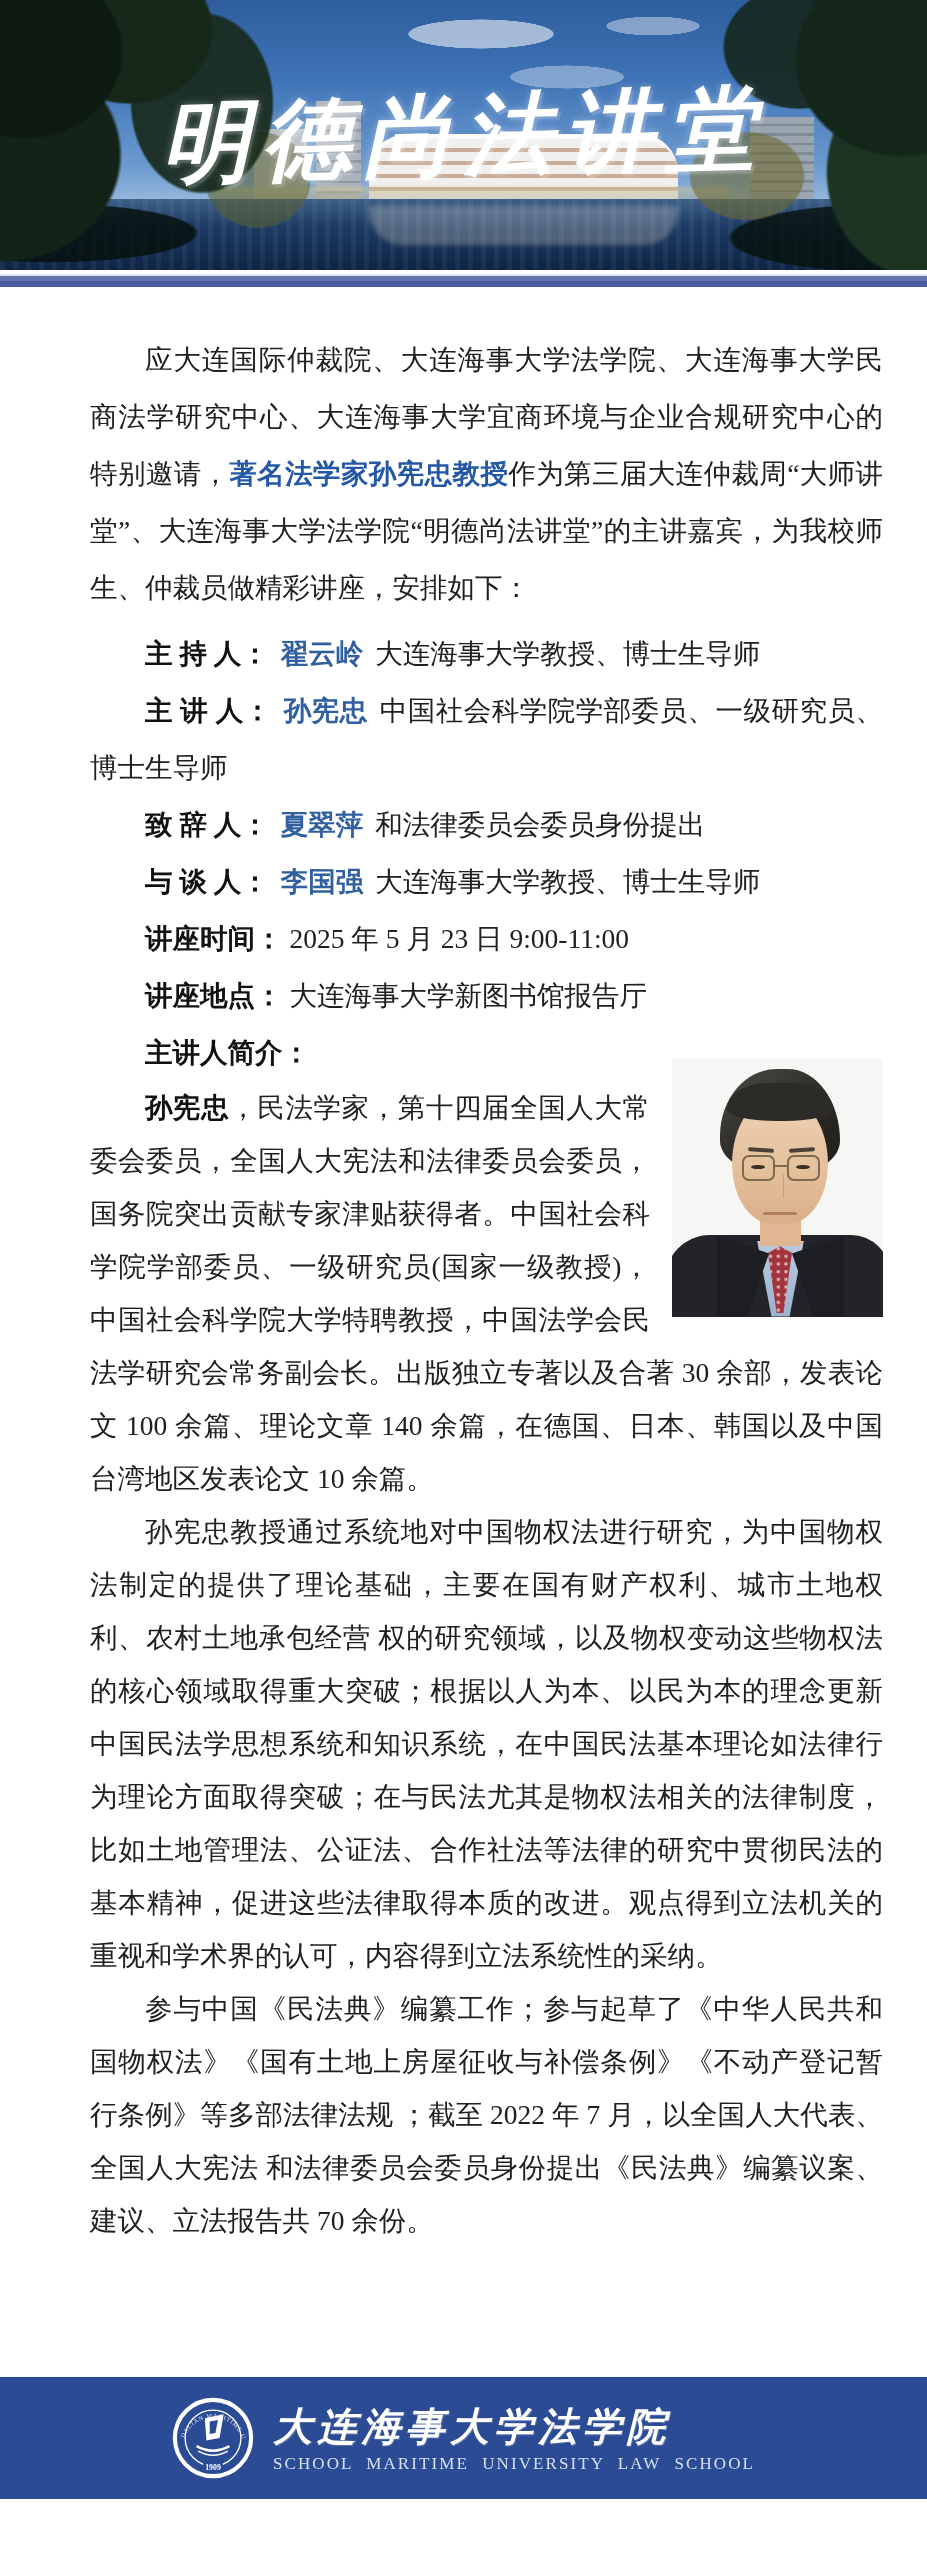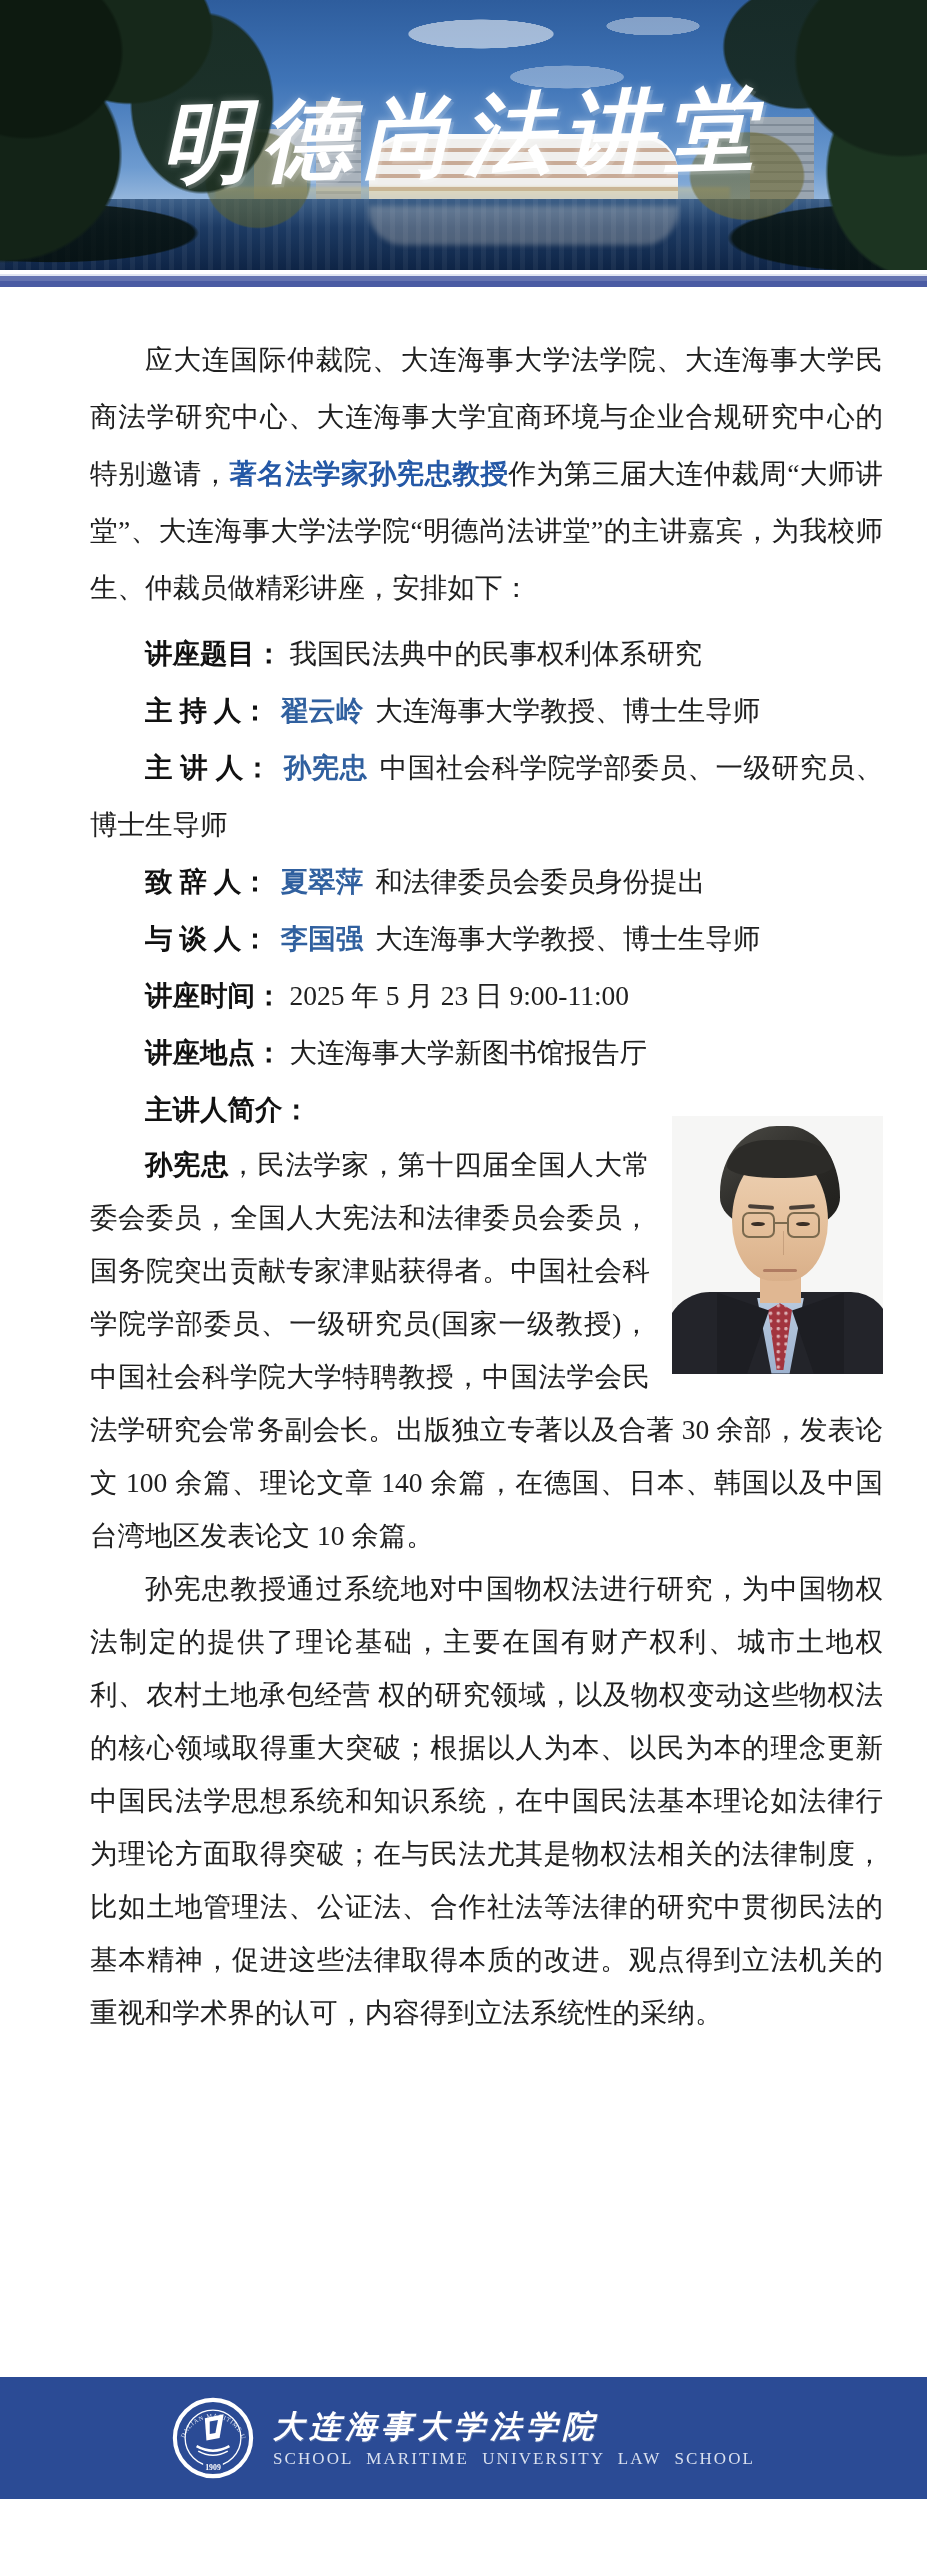--- a/index.html
+++ b/index.html
@@ -105,21 +105,21 @@
   .p-eye.l { left:79px; } .p-eye.r { left:124px; }
   .p-nose { position:absolute; top:115px; left:105px; width:6.9px; height:24px;
     border-right:1.7px solid rgba(160,120,90,.4); }
   .p-mouth { position:absolute; top:153px; left:91px; width:34px; height:3.4px; background:#b07c62; border-radius:1.7px; }
 
   
   .footer { position:absolute; left:0; top:2377px; width:927px; height:122px; background:#2b4b95;
     display:flex; align-items:center; justify-content:center; gap:19px; }
   .emblem { width:82px; height:82px; flex:0 0 auto; }
   .footer-names { display:flex; flex-direction:column; }
-  .footer-cn { color:#ffffff; font-size:31px; font-weight:bold; letter-spacing:5.2px;
+  .footer-cn { color:#ffffff; font-size:39px; font-weight:bold; letter-spacing:5.2px;
     font-family:"DejaVu Serif",serif; font-style:italic; line-height:1.25;
     text-shadow:0.9px 0.9px 0 rgba(255,255,255,.2); }
   .footer-en { color:#d9e0ef; font-size:17px; letter-spacing:2.1px; word-spacing:6.9px;
     font-family:"Liberation Serif",serif; margin-top:3.4px; }
 </style>
 </head>
 <body>
 
 <div class="page">
 
@@ -141,21 +141,20 @@
     <h1 class="banner-title">明德尚法讲堂</h1>
   </header>
 
   <div class="divider"></div>
 
   <main class="content">
 
     <p class="intro"><span>应大连国际仲裁院、大连海事大学法学院、大连海事大学民商法学研究中心、大连海事大学宜商环境与企业合规研究中心的特别邀请，</span><span class="hl">著名法学家孙宪忠教授</span><span>作为第三届大连仲裁周“大师讲堂”、大连海事大学法学院“明德尚法讲堂”的主讲嘉宾，为我校师生、仲裁员做精彩讲座，安排如下：</span></p>
 
     <div class="details">
-      <p class="detail-row"><span class="dlabel">讲座题目：</span><span class="dname"></span><span class="ddesc">我国民法典中的民事权利体系研究</span></p>
       <p class="detail-row"><span class="dlabel">主 持 人：</span><span class="dname">翟云岭</span><span class="ddesc">大连海事大学教授、博士生导师</span></p>
       <p class="detail-row"><span class="dlabel">主 讲 人：</span><span class="dname">孙宪忠</span><span class="ddesc">中国社会科学院学部委员、一级研究员、博士生导师</span></p>
       <p class="detail-row"><span class="dlabel">致 辞 人：</span><span class="dname">夏翠萍</span><span class="ddesc">和法律委员会委员身份提出</span></p>
       <p class="detail-row"><span class="dlabel">与 谈 人：</span><span class="dname">李国强</span><span class="ddesc">大连海事大学教授、博士生导师</span></p>
       <p class="detail-row"><span class="dlabel">讲座时间：</span><span class="dname"></span><span class="ddesc">2025 年 5 月 23 日 9:00-11:00</span></p>
       <p class="detail-row"><span class="dlabel">讲座地点：</span><span class="dname"></span><span class="ddesc">大连海事大学新图书馆报告厅</span></p>
     </div>
 
     <p class="bio-heading">主讲人简介：</p>
 
@@ -174,20 +173,21 @@
             <span class="p-brow r"></span>
             <span class="p-lens l"></span>
             <span class="p-lens r"></span>
             <span class="p-bridge"></span>
             <span class="p-eye l"></span>
             <span class="p-eye r"></span>
             <span class="p-nose"></span>
             <span class="p-mouth"></span>
           </span><span class="bio-name">孙宪忠</span><span>，民法学家，第十四届全国人大常委会委员，全国人大宪法和法律委员会委员，国务院突出贡献专家津贴获得者。中国社会科学院学部委员、一级研究员(国家一级教授)，中国社会科学院大学特聘教授，中国法学会民法学研究会常务副会长。出版独立专著以及合著 30 余部，发表论文 100 余篇、理论文章 140 余篇，在德国、日本、韩国以及中国台湾地区发表论文 10 余篇。</span></p>
       <p>孙宪忠教授通过系统地对中国物权法进行研究，为中国物权法制定的提供了理论基础，主要在国有财产权利、城市土地权利、农村土地承包经营 权的研究领域，以及物权变动这些物权法的核心领域取得重大突破；根据以人为本、以民为本的理念更新中国民法学思想系统和知识系统，在中国民法基本理论如法律行为理论方面取得突破；在与民法尤其是物权法相关的法律制度，比如土地管理法、公证法、合作社法等法律的研究中贯彻民法的基本精神，促进这些法律取得本质的改进。观点得到立法机关的重视和学术界的认可，内容得到立法系统性的采纳。</p>
+      <p>参与中国《民法典》编纂工作；参与起草了《中华人民共和国物权法》《国有土地上房屋征收与补偿条例》《不动产登记暂行条例》等多部法律法规 ；截至 2022 年 7 月，以全国人大代表、全国人大宪法 和法律委员会委员身份提出《民法典》编纂议案、建议、立法报告共 70 余份。</p>
     </div>
   </main>
 
   <footer class="footer">
     <svg class="emblem" viewBox="0 0 100 100">
       <defs>
         <path id="ringArc" d="M 14,54 A 37,37 0 0 1 86,54" fill="none"></path>
       </defs>
       <circle cx="50" cy="50" r="46.5" fill="none" stroke="#ffffff" stroke-width="5"></circle>
       <circle cx="50" cy="50" r="34" fill="none" stroke="#ffffff" stroke-width="1.6"></circle>

